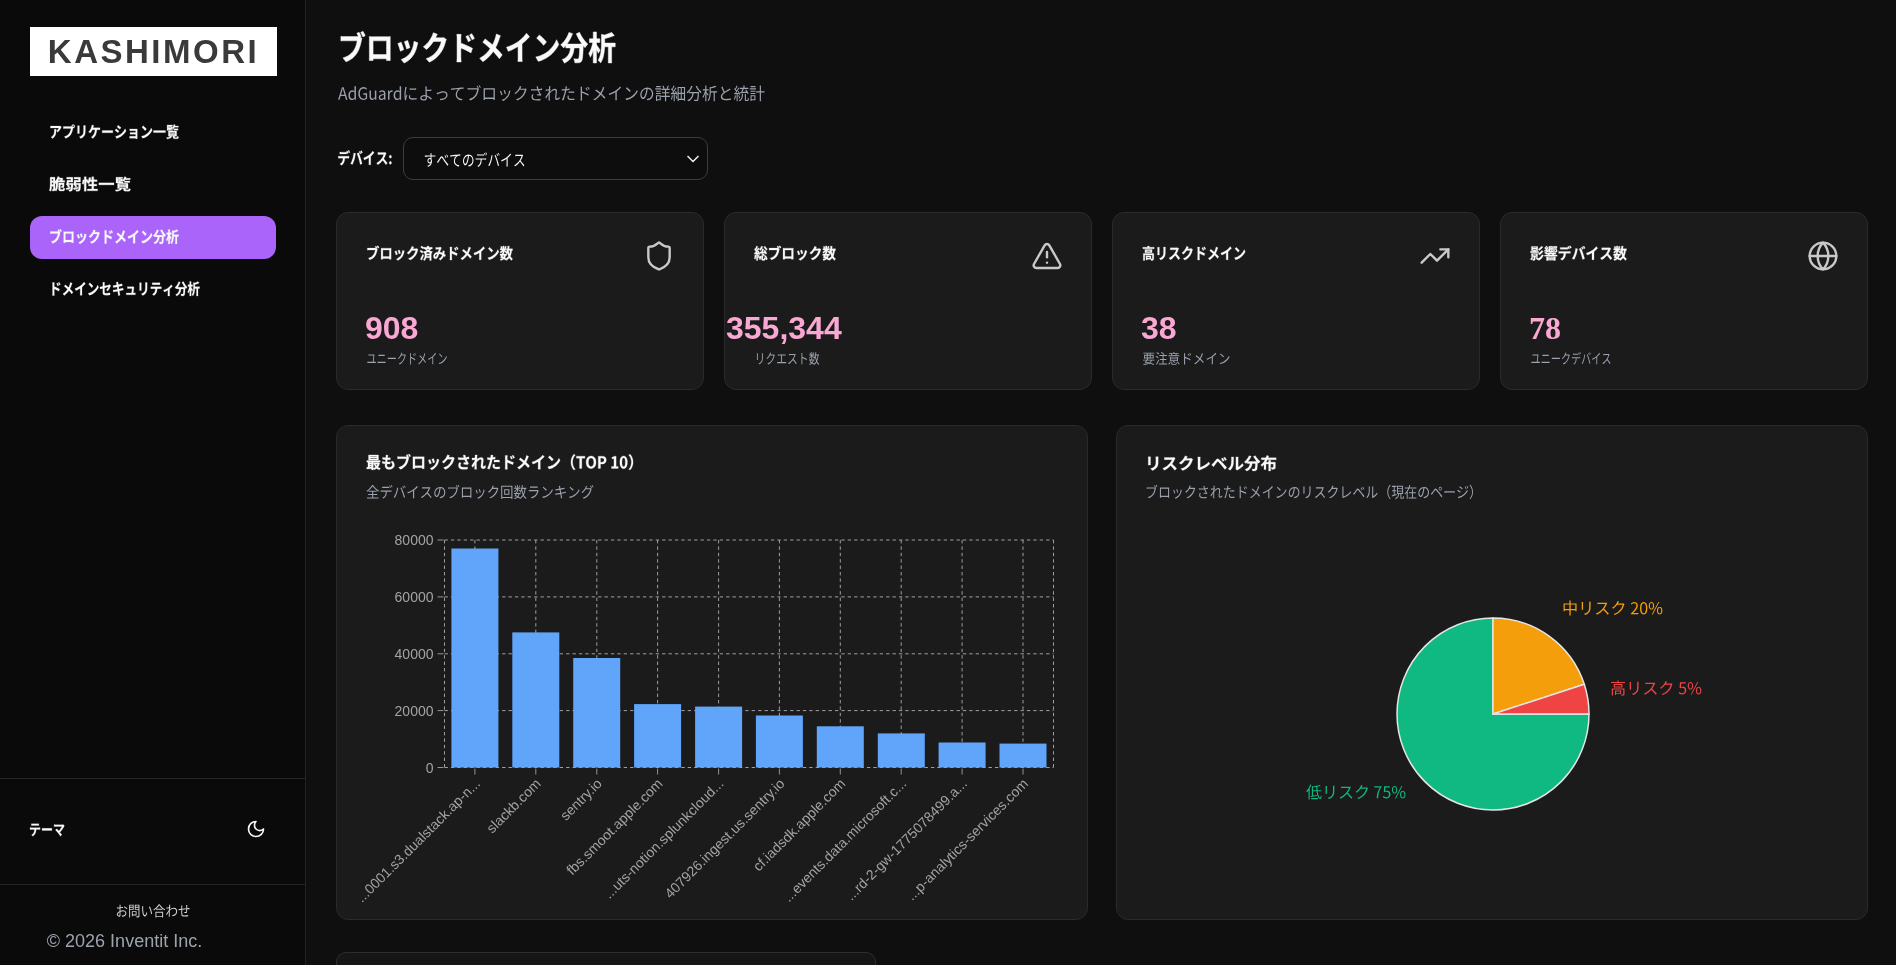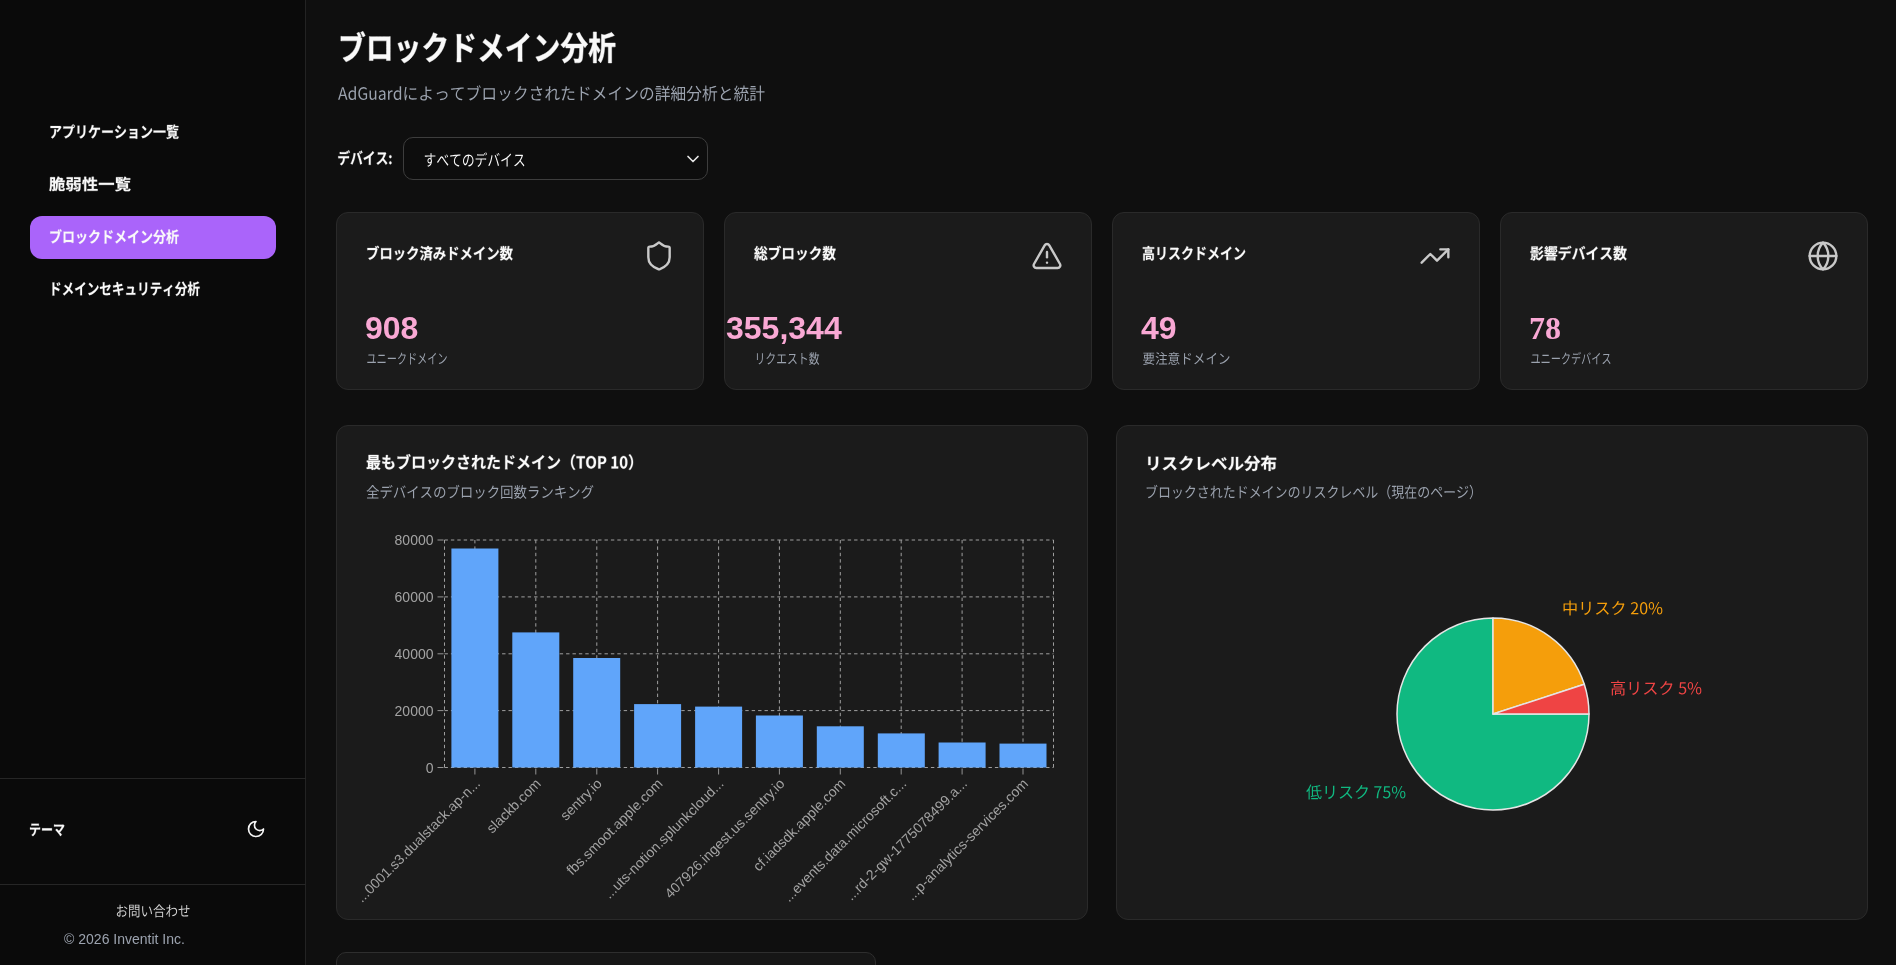--- a/index.html
+++ b/index.html
@@ -5,33 +5,34 @@
 <style>
   * { margin:0; padding:0; box-sizing:border-box; }
   html,body { width:1896px; height:965px; overflow:hidden; background:#0f0f0f; }
   body { background:#0f0f0f; font-family:"Liberation Sans", sans-serif; color:#fff; position:relative; }
   #sidebar { position:absolute; left:0; top:0; width:306px; height:965px; background:#0a0a0a; border-right:1px solid #232323; }
   #logo { position:absolute; left:30px; top:27px; width:247px; height:49px; background:#ffffff; text-align:center; }
   #logo span { color:#3a3a3a; font-size:33px; font-weight:bold; letter-spacing:2.5px; line-height:49px; }
   .pill { position:absolute; left:30px; width:246px; height:43px; border-radius:12px; }
   .pill.active { background:#aa64fa; }
   .divider { position:absolute; left:0; width:306px; height:1px; background:#262626; }
-  #copyright { position:absolute; left:0; top:931px; width:249px; text-align:center; font-size:14px; color:#9ca3af; }
+  #copyright { position:absolute; left:0; top:931px; width:249px; text-align:center; font-size:18px; color:#9ca3af; }
   #select { position:absolute; left:403px; top:137px; width:305px; height:43px; border:1px solid #3d3d3d; border-radius:10px; background:#0d0d0d; }
   .card { position:absolute; background:#1b1b1b; border-radius:12px; border:1px solid #2a2a2a; }
   .stat-card { top:212px; width:368px; height:178px; }
   .stat-icon { position:absolute; right:28px; top:27px; color:#c9c9c9; }
   .stat-value { position:absolute; left:29px; top:312px; font-size:32px; line-height:1; font-weight:bold; color:#f9a8d4; z-index:4; }
   .chart-card { top:425px; width:752px; height:495px; overflow:hidden; }
   #bottom-card { position:absolute; left:336px; top:952px; width:540px; height:40px; background:#161616; border:1px solid #2e2e2e; border-radius:10px; }
 </style>
 </head>
 <body>
 
 <div id="sidebar">
+  <div id="logo"><span>KASHIMORI</span></div>
   <div class="pill active" style="top:216px;"></div>
   <div class="divider" style="top:778px;"></div>
   <svg style="position:absolute;left:246px;top:819px;" width="20" height="20" viewBox="0 0 24 24" fill="none" stroke="#f5f5f5" stroke-width="2" stroke-linecap="round" stroke-linejoin="round">
       <path d="M12 3a6 6 0 0 0 9 9 9 9 0 1 1-9-9Z"></path>
     </svg>
   <div class="divider" style="top:884px;"></div>
   <div id="copyright">© 2026 Inventit Inc.</div>
 </div>
 
 <div id="select">
@@ -61,21 +62,21 @@
 <div class="card stat-card" style="left:1500px;">
   <div class="stat-icon"><svg width="32" height="32" viewBox="0 0 24 24" fill="none" stroke="currentColor" stroke-width="1.8" stroke-linecap="round" stroke-linejoin="round">
         <circle cx="12" cy="12" r="10"></circle>
         <path d="M12 2a14.5 14.5 0 0 0 0 20 14.5 14.5 0 0 0 0-20"></path>
         <path d="M2 12h20"></path>
       </svg></div>
 </div>
 
 <div class="stat-value" style="left:365px;">908</div>
 <div class="stat-value" style="left:726px;">355,344</div>
-<div class="stat-value" style="left:1141px;">49</div>
+<div class="stat-value" style="left:1141px;">38</div>
 <div class="stat-value" style="left:1529px;font-family:Liberation Serif, serif;">78</div>
 
 <div class="card chart-card" style="left:336px;">
   <svg width="752" height="495" style="position:absolute;left:0;top:0;">
 <g stroke="#c4c4c4" stroke-width="1" stroke-dasharray="3.4 3" opacity="0.78">
 <line x1="107.5" y1="341.5" x2="716.5" y2="341.5"></line>
 <line x1="107.5" y1="284.6" x2="716.5" y2="284.6"></line>
 <line x1="107.5" y1="227.8" x2="716.5" y2="227.8"></line>
 <line x1="107.5" y1="170.9" x2="716.5" y2="170.9"></line>
 <line x1="107.5" y1="114.0" x2="716.5" y2="114.0"></line>

